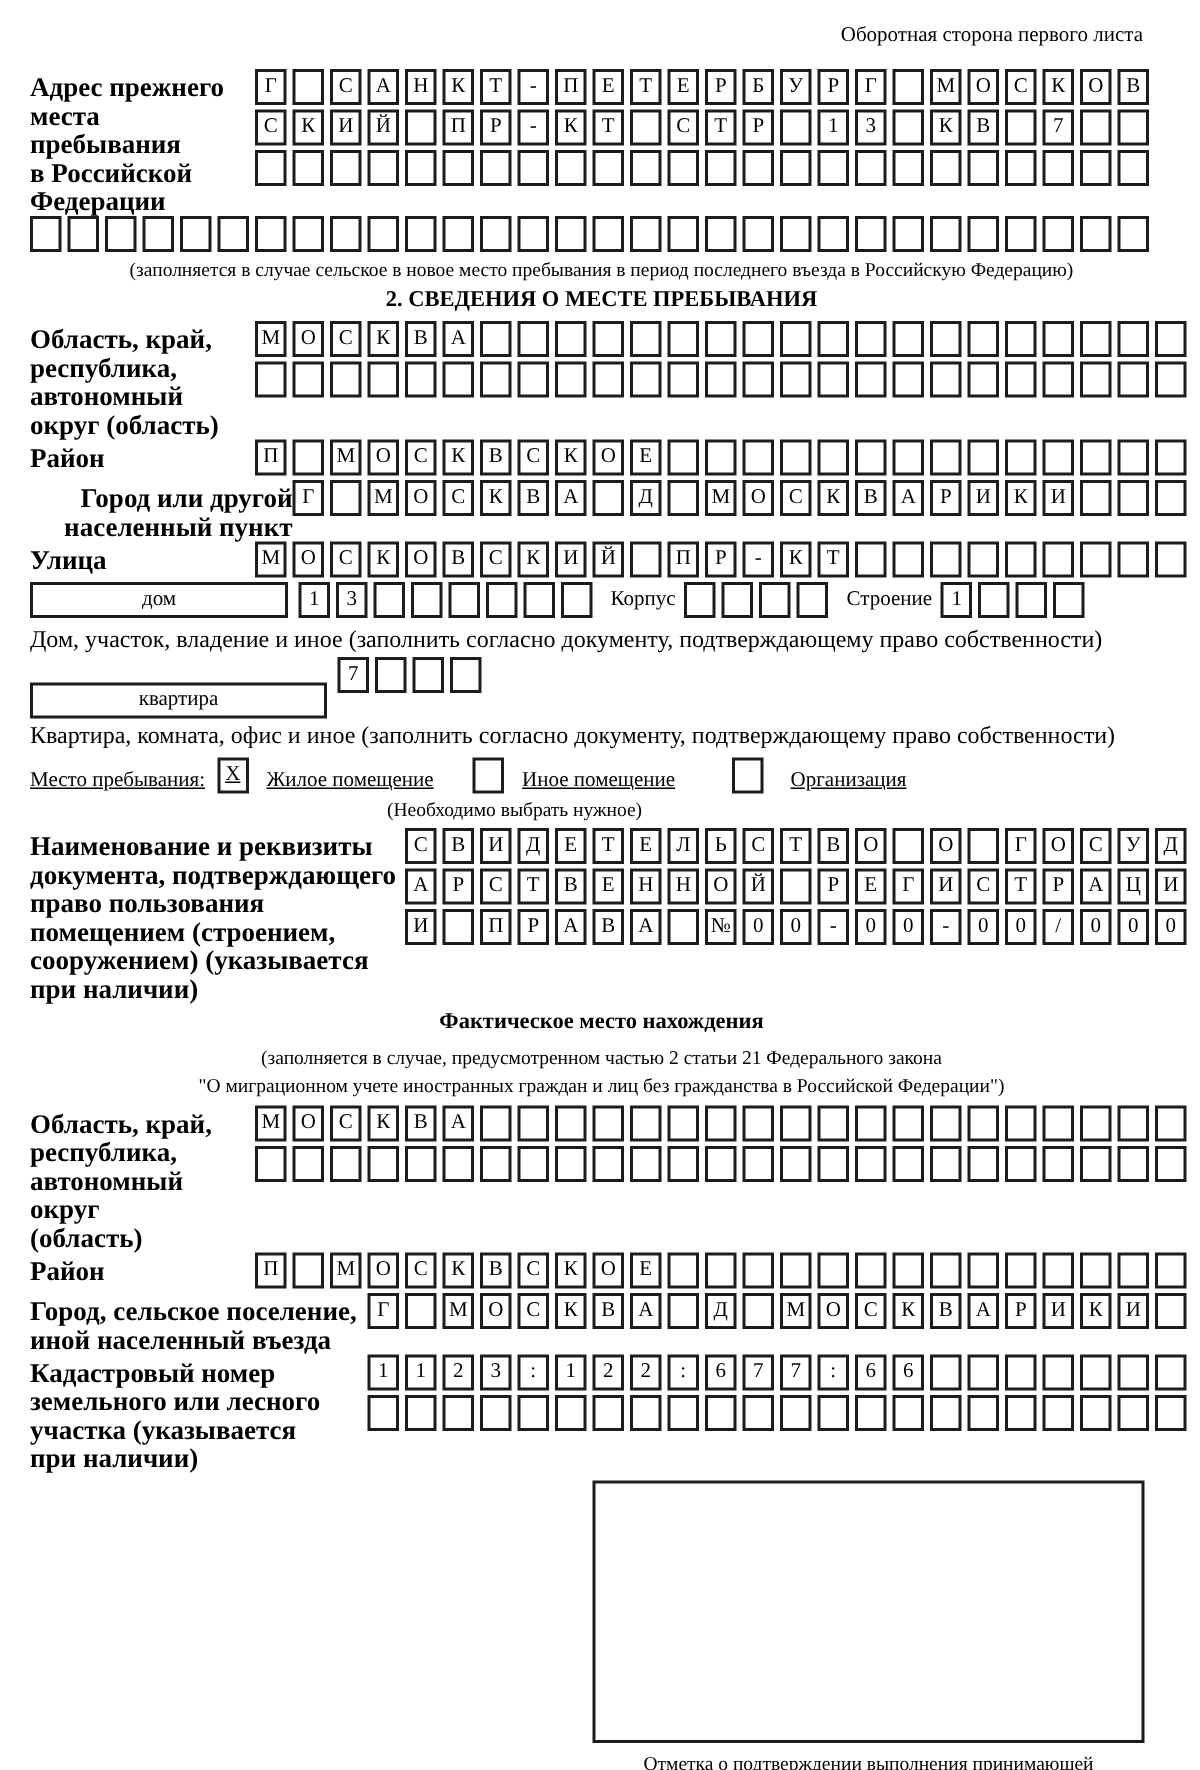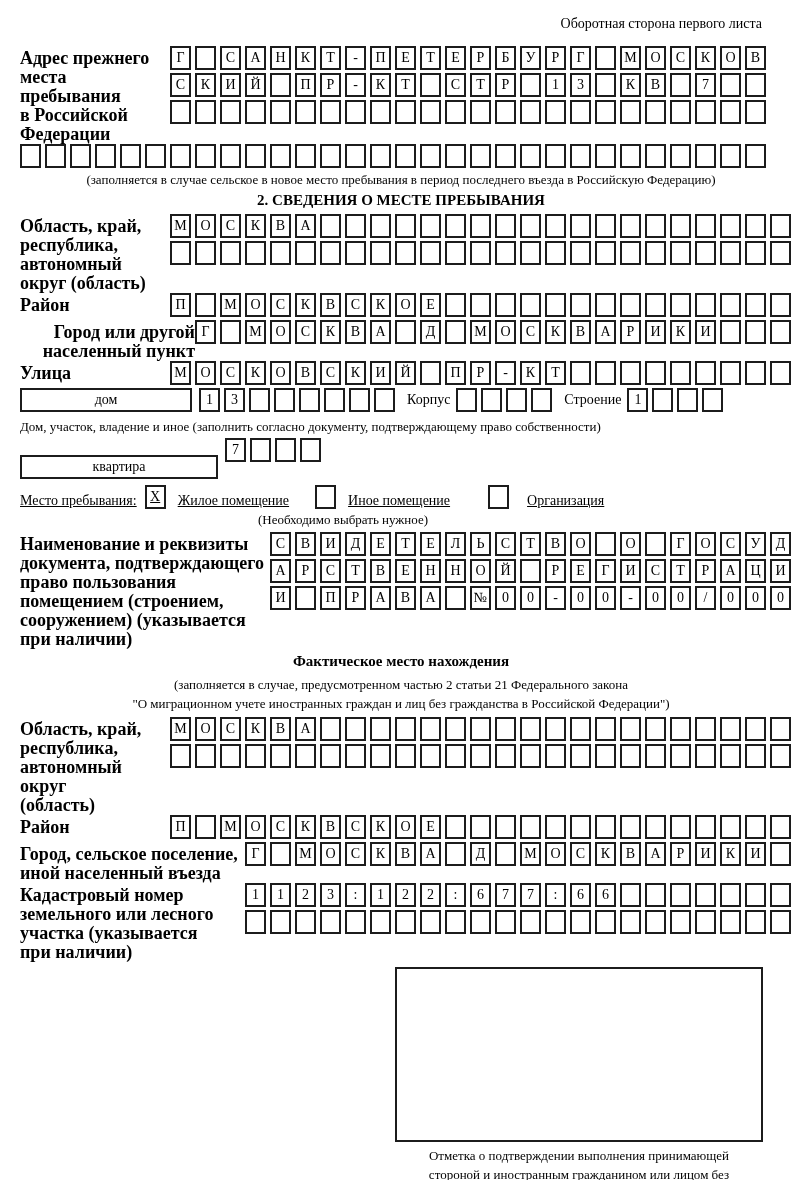--- a/index.html
+++ b/index.html
@@ -18,21 +18,21 @@
 
   .boxrow { display:flex; margin-bottom:3px; }
   .cell {
     flex:none; display:inline-flex; align-items:center; justify-content:center;
     width:21px; height:24px; border:2px solid #1c1c1c; margin-right:4px;
     font-size:14px; line-height:1;
   }
   .fullrow { margin-left:0; }
 
   .note { font-size:13px; line-height:17px; text-align:center; margin:1px 0 2px 0; }
-  .note-left { font-size:13px; line-height:17px; text-align:left; margin:0 0 3px 0; }
+  .note-left { font-size:16px; line-height:17px; text-align:left; margin:0 0 3px 0; }
   .sec-title { font-size:15px; font-weight:bold; text-align:center; line-height:21px; margin:2px 0 3px 0; }
 
   .houserow { display:flex; align-items:flex-start; margin-bottom:3px; }
   .widebox {
     flex:none; height:24px; border:2px solid #1c1c1c; display:flex;
     align-items:center; justify-content:center; font-size:14px; margin-right:7px;
   }
   .wb-dom { width:172px; } .wb-kv { width:198px;margin-top:17px; }
   .inline-lbl { flex:none; font-size:14px; line-height:24px; margin:0 6px 0 8px; }
 
@@ -374,20 +374,21 @@
 
   <div class="houserow">
     <div class="widebox wb-kv">квартира</div>
     <div class="boxrow">
         <span class="cell">7</span>
         <span class="cell"></span>
         <span class="cell"></span>
         <span class="cell"></span>
       </div>
   </div>
+  <div class="note-left">Квартира, комната, офис и иное (заполнить согласно документу, подтверждающему право собственности)</div>
 
   <div class="stayrow">
     <span>Место пребывания:</span>
     <span class="cell stay-gap1">X</span>
     <span class="opt-lbl">Жилое помещение</span>
     <span class="cell"></span>
     <span class="opt-lbl">Иное помещение</span>
     <span class="cell stay-gap2"></span>
     <span class="opt-lbl opt-lbl-last">Организация</span>
   </div>

